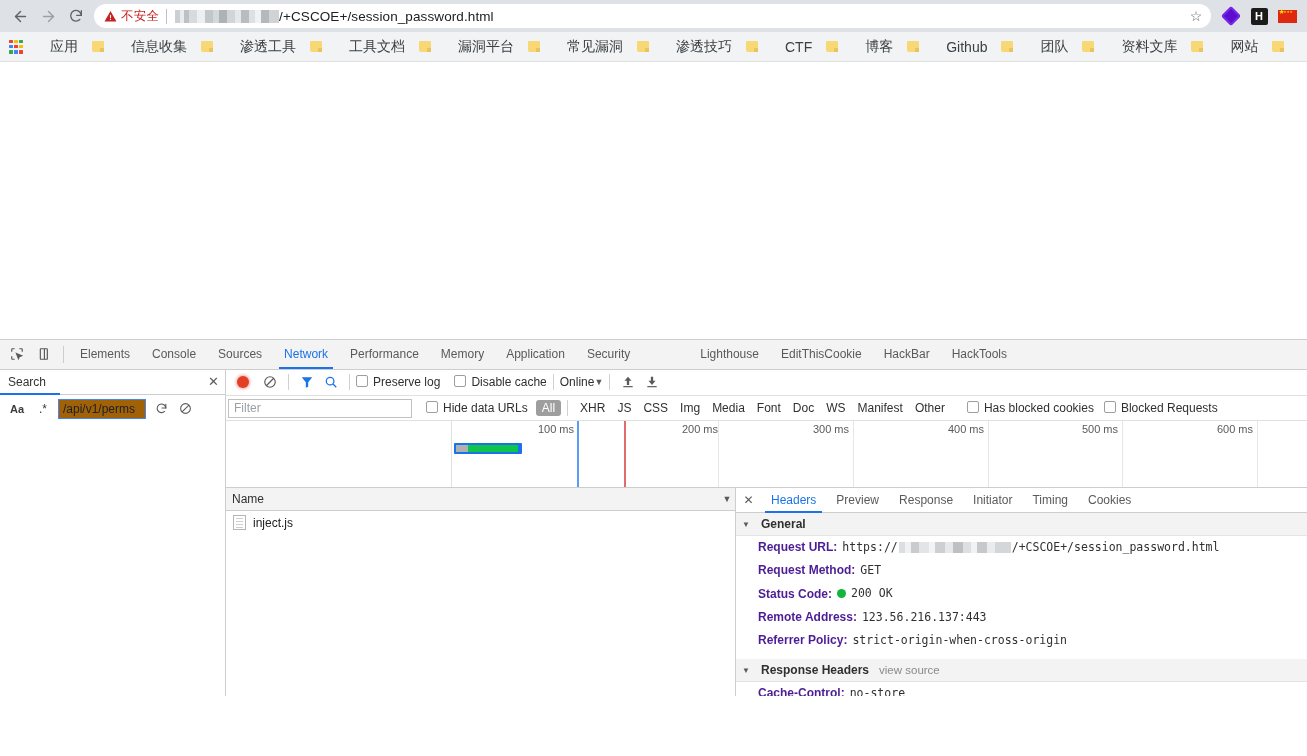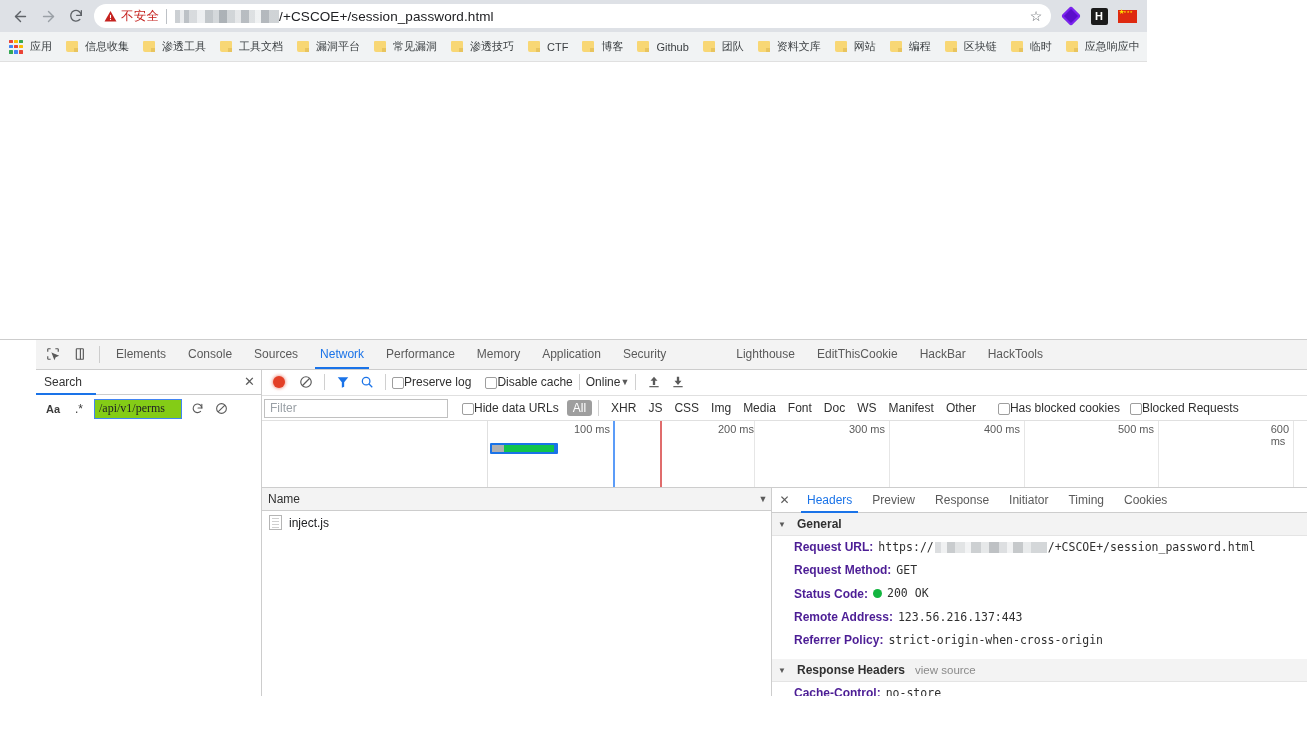--- a/index.html
+++ b/index.html
@@ -5,21 +5,21 @@
   * { box-sizing: border-box; margin: 0; padding: 0; }
   html, body {
     width: 1307px; height: 756px;
     background: #fff;
     font-family: "Liberation Sans", sans-serif;
     overflow: hidden;
     -webkit-font-smoothing: antialiased;
   }
 
   
-  #browser-chrome { width: 1147px; background: #f1f3f4; }
+  #browser-chrome { width: 1307px; background: #f1f3f4; }
 
   #toolbar {
     height: 32px; display: flex; align-items: center;
     background: #dee1e6; padding: 0 6px;
   }
   .nav-btn {
     width: 28px; height: 28px; flex: 0 0 28px;
     display: flex; align-items: center; justify-content: center;
     color: #5f6368; font-size: 17px; line-height: 1;
     border-radius: 50%; cursor: pointer; user-select: none;
@@ -76,21 +76,21 @@
   }
 
   
   #bookmarks-bar {
     height: 30px; display: flex; align-items: center;
     background: #f1f3f4; padding: 0 2px; overflow: hidden;
     border-bottom: 1px solid #e0e0e0;
   }
   .bk-item { display: flex; align-items: center; height: 24px; padding: 0 7px; border-radius: 4px;
              flex: 0 0 auto; cursor: pointer; }
-  .bk-label { font-size: 11px; color: #3c4043; white-space: nowrap; }
+  .bk-label { font-size: 14px; color: #3c4043; white-space: nowrap; margin-left: 20px; }
   .bk-folder {
     width: 12px; height: 11px; flex: 0 0 12px; margin-right: 7px; position: relative;
     background: #f8d775; border-radius: 1px 1px 2px 2px;
   }
   .bk-folder::after {
     content: ""; position: absolute; right: 0; bottom: 0; width: 4px; height: 4px;
     background: #e8c45e;
   }
   #apps-icon {
     width: 14px; height: 14px; flex: 0 0 14px; margin-right: 7px; display: grid;
@@ -108,21 +108,21 @@
   #apps-icon i:nth-child(9){background:#ea4335}
 
   
   #page-viewport { height: 277px; background: #fff; }
 
   
   #devtools {
     width: 1307px; height: 357px; background: #fff;
     border-top: 1px solid #cdcdcd;
     font-family: "Liberation Sans", sans-serif;
-    display: flex; flex-direction: column; padding-left: 36px;
+    display: flex; flex-direction: column;
   }
 
   #dt-tabbar {
     height: 31px; display: flex; align-items: stretch;
     background: #f3f3f3; border-bottom: 1px solid #cdcdcd;
     padding-left: 3px;
   }
   .dt-tool-btn {
     width: 28px; display: flex; align-items: center; justify-content: center;
     color: #5a5a5a; cursor: pointer;
@@ -156,40 +156,40 @@
   #search-controls {
     height: 28px; display: flex; align-items: center; gap: 0; padding: 0 4px;
   }
   .sc-btn {
     width: 26px; height: 22px; display: flex; align-items: center; justify-content: center;
     font-size: 11px; color: #3c3c3c; cursor: pointer; font-weight: bold;
   }
   .sc-btn.regex { font-weight: normal; font-size: 12px; }
   #search-query-input {
     width: 88px; height: 20px; border: 1px solid #4285f4; outline: none;
-    font-size: 12px; padding: 0 4px; color: #202124; background: #84cc16;
-    font-family: Liberation Serif, serif; margin: 0 3px 0 2px;
+    font-size: 12px; padding: 0 4px; color: #202124; background: #a16207;
+    font-family: Liberation Sans, sans-serif; margin: 0 3px 0 2px;
   }
   .sc-icon { width: 24px; height: 22px; display: flex; align-items: center; justify-content: center; color: #5a5a5a; cursor: pointer; }
   #search-results { flex: 1 1 auto; }
 
   
   #network-pane { flex: 1 1 auto; display: flex; flex-direction: column; min-width: 0; }
 
   #net-toolbar {
     height: 27px; display: flex; align-items: center; padding: 0 6px;
     border-bottom: 1px solid #e0e0e0; gap: 0;
   }
   #record-icon {
     width: 12px; height: 12px; border-radius: 50%; background: #e33f26;
     box-shadow: 0 0 3px 1px rgba(227,63,38,.45); margin: 0 9px 0 5px; cursor: pointer; flex: 0 0 12px;
   }
   .nt-icon { width: 24px; height: 22px; display: flex; align-items: center; justify-content: center; color: #5a5a5a; cursor: pointer; flex: 0 0 24px; }
   .nt-sep { width: 1px; height: 16px; background: #d0d0d0; margin: 0 6px; flex: 0 0 1px; }
-  .nt-check { display: flex; align-items: flex-end; font-size: 12px; color: #303030; cursor: pointer; white-space: nowrap; }
+  .nt-check { display: flex; align-items: flex-start; gap: 5px; font-size: 12px; color: #303030; cursor: pointer; white-space: nowrap; }
   .cbox {
     width: 12px; height: 12px; border: 1px solid #9e9e9e; border-radius: 2px; background: #fff; flex: 0 0 12px;
   }
   #throttle-select {
     display: flex; align-items: center; font-size: 12px; color: #303030; cursor: pointer; 
   }
   #throttle-caret { font-size: 9px; color: #5a5a5a; }
 
   #net-filterbar {
     height: 27px; display: flex; align-items: center; padding: 0 6px 0 0;

